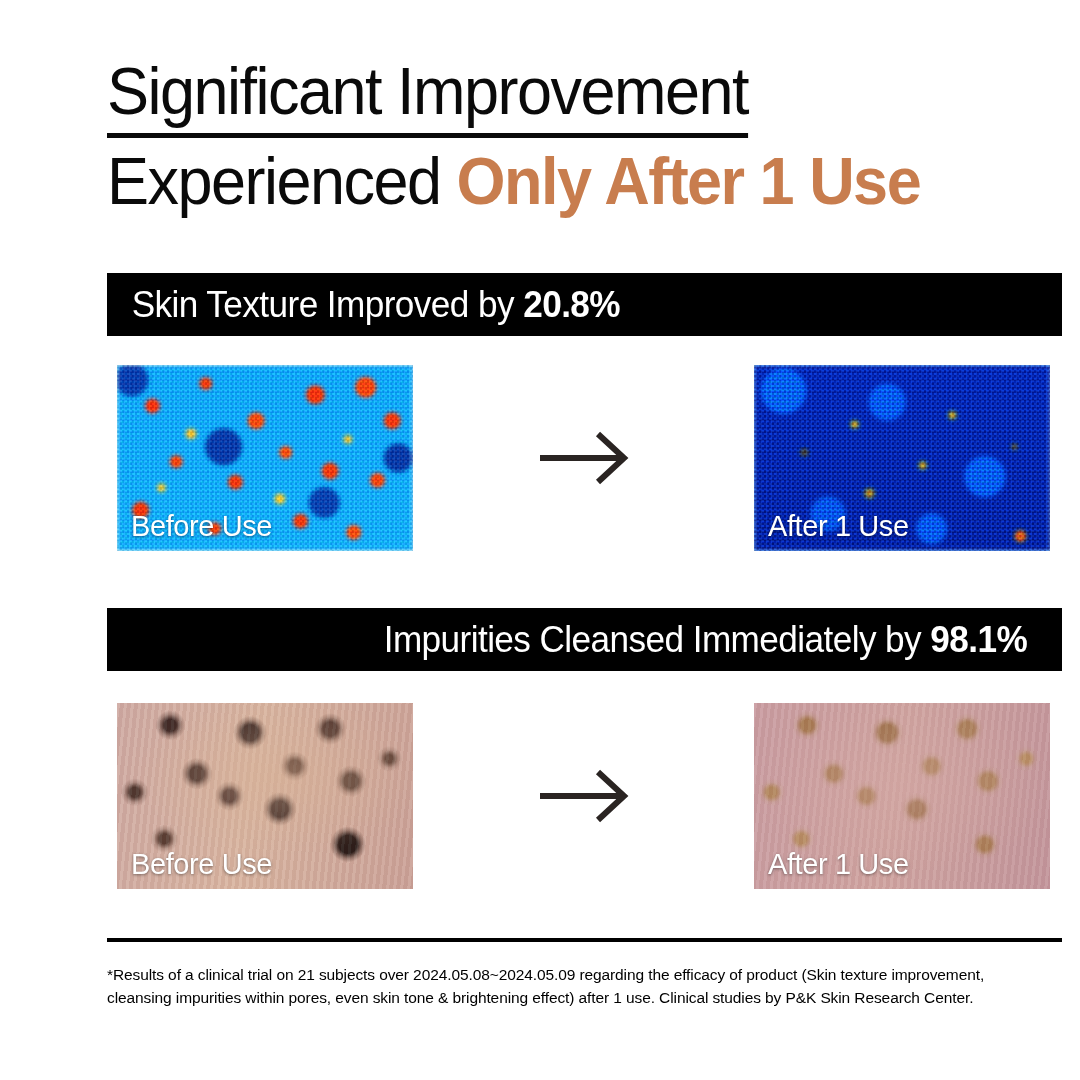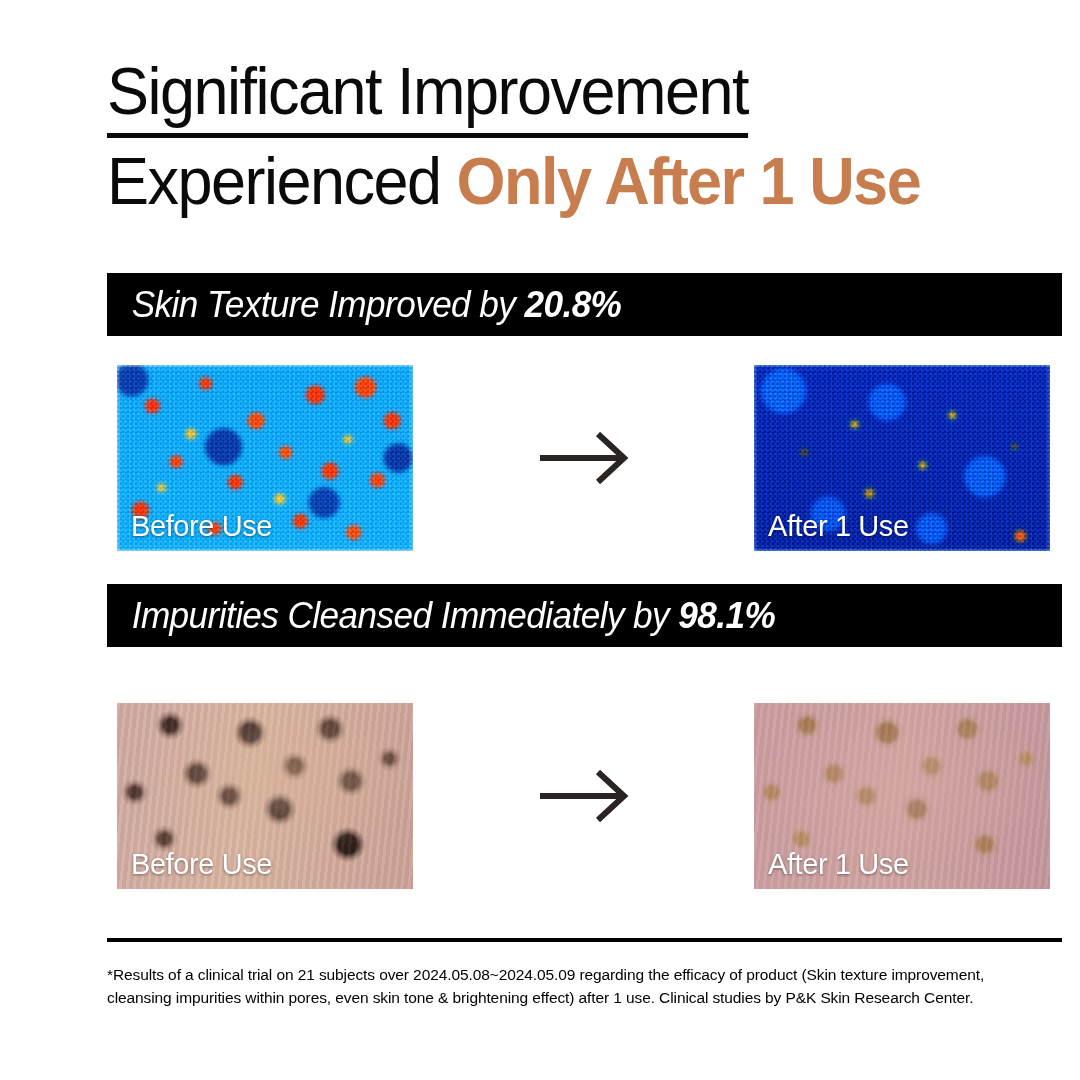--- a/index.html
+++ b/index.html
@@ -56,24 +56,23 @@
 
   
   .banner {
     position: absolute;
     left: 63px;
     width: 955px;
     height: 63px;
     background: #000000;
     display: flex;
     align-items: center;
-    font-style: italic;
   }
   .banner-1 { top: 273px; }
-  .banner-2 { top: 584px; }
+  .banner-2 { top: 608px; justify-content: flex-end; }
   .banner-text {
     color: #ffffff;
     font-size: 37px;
     font-weight: 400;
     letter-spacing: -0.6px;
     padding-left: 26px;
     transform: scaleX(0.95);
     transform-origin: left center;
     white-space: nowrap;
   }

